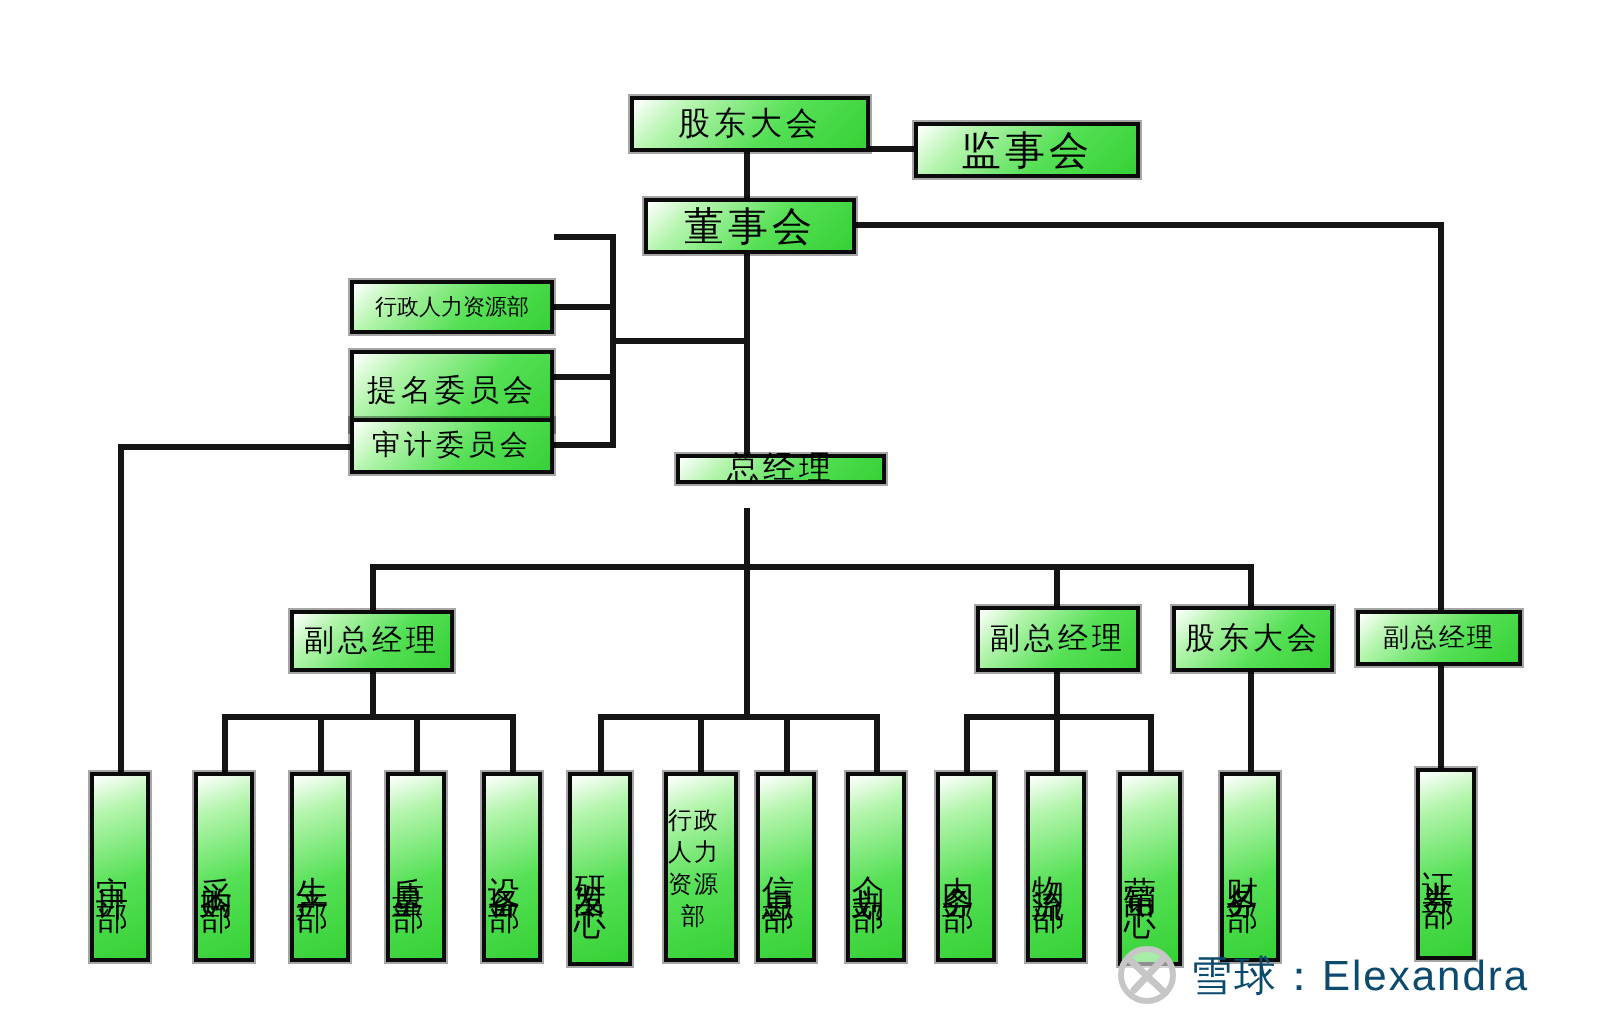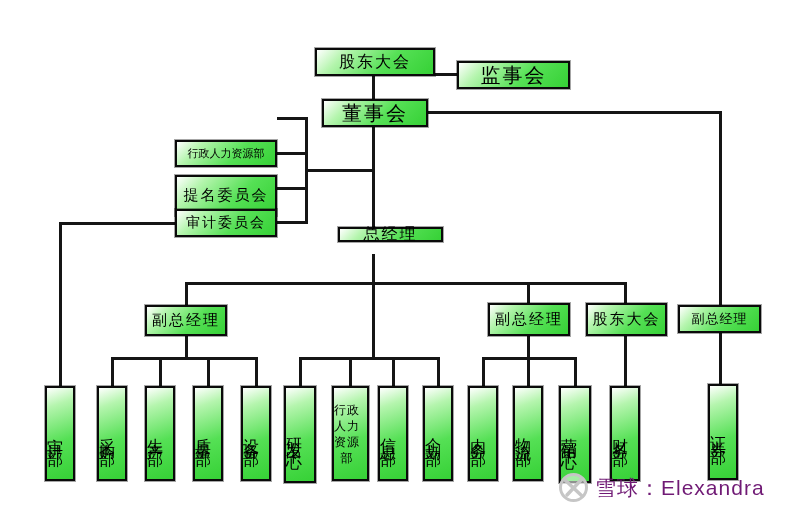--- a/index.html
+++ b/index.html
@@ -32,21 +32,21 @@
     font-size:12px;line-height:16px;text-align:center;
     word-break:break-all;width:26px;letter-spacing:1px;
   }
   .line{position:absolute;background:#151515;}
   .watermark{
     position:absolute;left:558px;top:472px;display:flex;align-items:center;gap:6px;
     z-index:5;
   }
   .watermark-text{
     font-family:"Liberation Sans","DejaVu Sans",sans-serif;
-    font-size:21px;color:#701a75;letter-spacing:1px;white-space:nowrap;
+    font-size:21px;color:#0c4a6e;letter-spacing:1px;white-space:nowrap;
   }
 </style>
 </head>
 <body>
 
 <div class="canvas">
 
   <div class="line" style="left:372px;top:61px;width:3px;height:39px;"></div>
 
   <div class="line" style="left:372px;top:73px;width:85px;height:3px;"></div>

